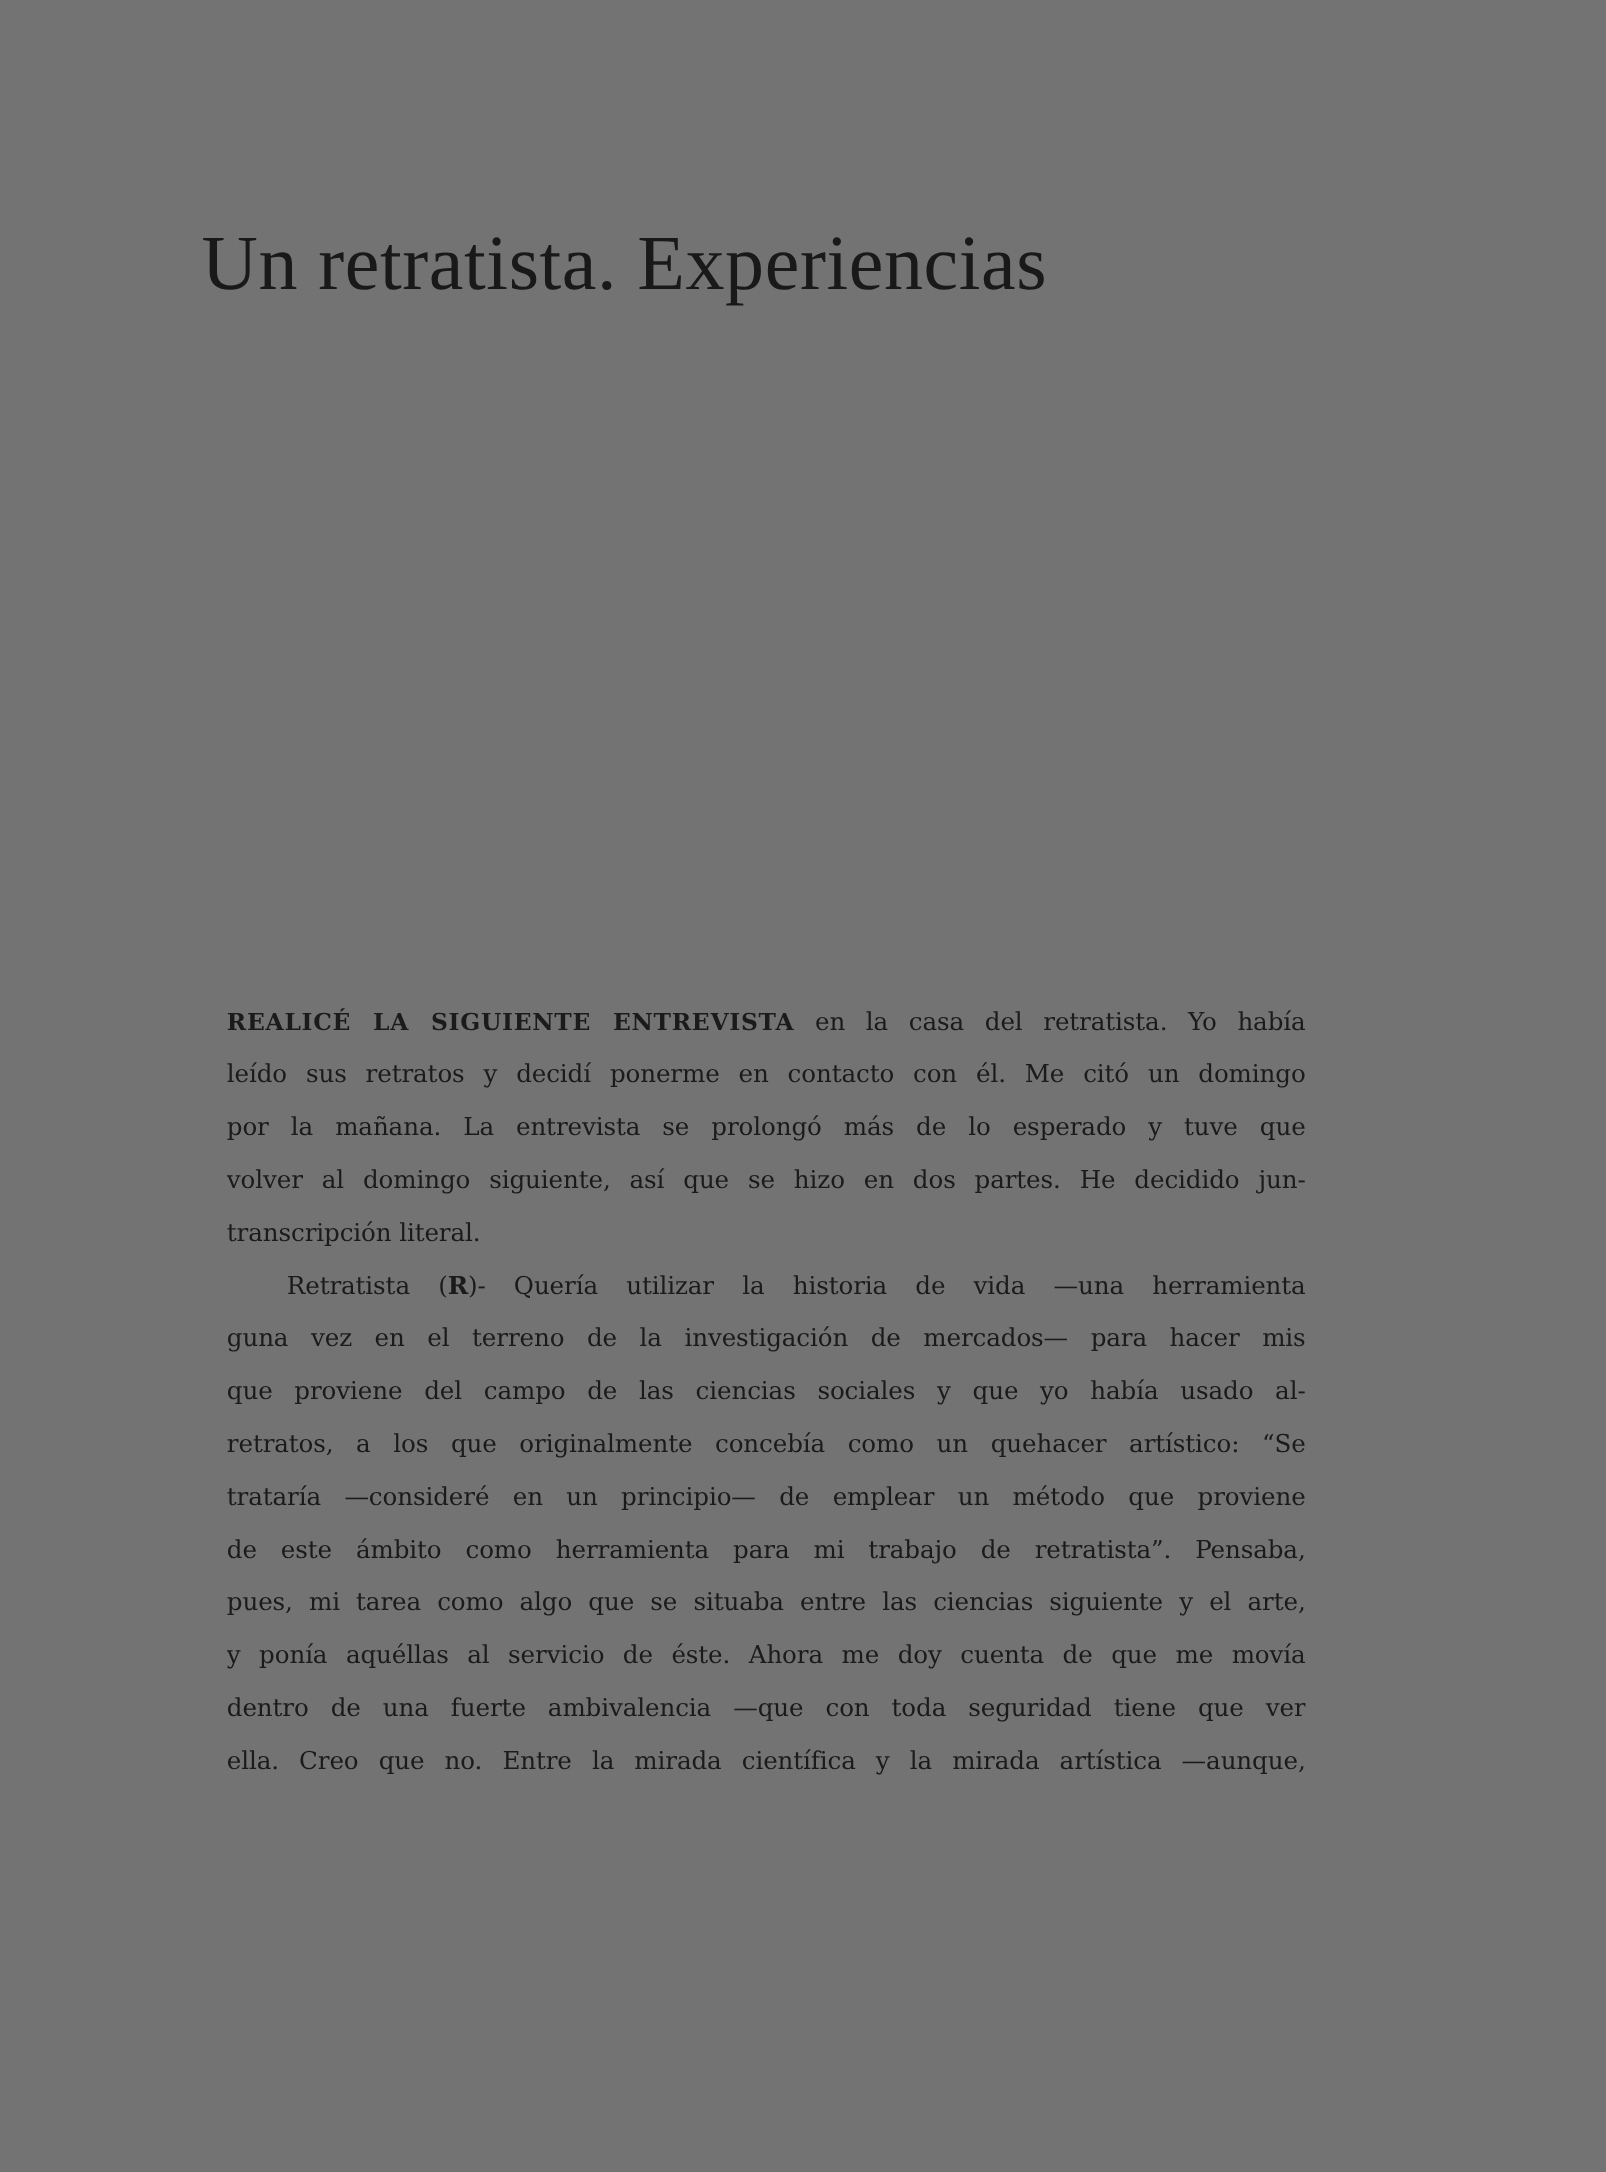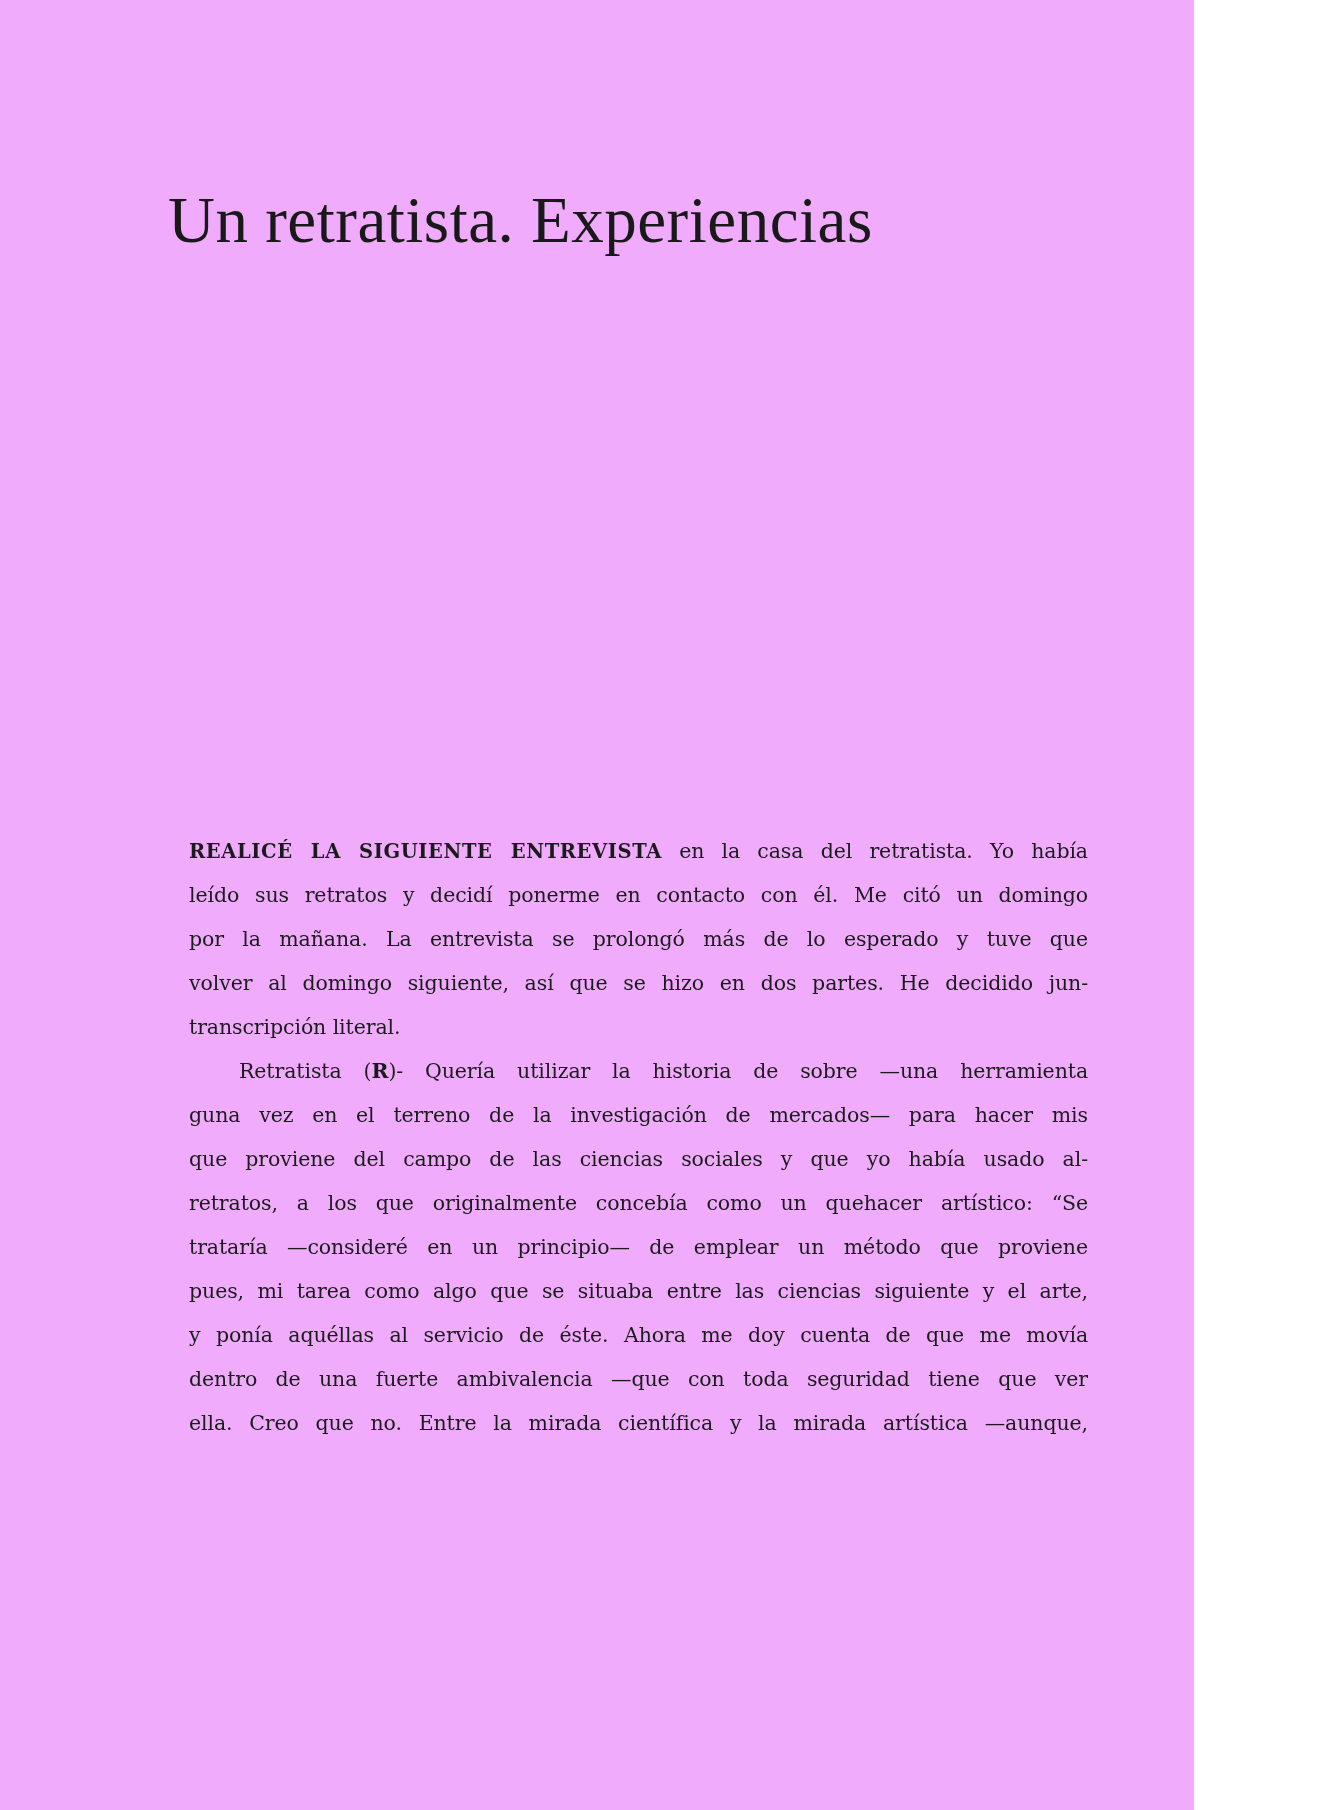--- a/index.html
+++ b/index.html
@@ -2,23 +2,23 @@
 <html><head>
 <meta charset="utf-8">
 <style>
   html, body {
     margin: 0;
     padding: 0;
     background: #ffffff;
   }
   .page {
     position: relative;
-    width: 1194px;
+    width: 1338px;
     height: 1810px;
-    background: #f0abfc;
+    background: #737373;
     overflow: hidden;
   }
   .chapter-title {
     position: absolute;
     left: 168px;
     top: 144px;
     width: 1000px;
     font-family: "Liberation Serif", serif;
     font-size: 65px;
     line-height: 65px;
@@ -71,24 +71,25 @@
 
   <div class="body-text">
       <div class="paragraph">
         <div class="line"><span class="sc">REALICÉ LA SIGUIENTE ENTREVISTA</span><span> en la casa del retratista. Yo había</span></div>
         <div class="line"><span>leído sus retratos y decidí ponerme en contacto con él. Me citó un domingo</span></div>
         <div class="line"><span>por la mañana. La entrevista se prolongó más de lo esperado y tuve que</span></div>
         <div class="line"><span>volver al domingo siguiente, así que se hizo en dos partes. He decidido jun-</span></div>
         <div class="line flush"><span>transcripción literal.</span></div>
       </div>
       <div class="paragraph">
-        <div class="line indent"><span>Retratista (</span><span class="b">R</span><span>)- Quería utilizar la historia de sobre —una herramienta</span></div>
+        <div class="line indent"><span>Retratista (</span><span class="b">R</span><span>)- Quería utilizar la historia de vida —una herramienta</span></div>
         <div class="line"><span>guna vez en el terreno de la investigación de mercados— para hacer mis</span></div>
         <div class="line"><span>que proviene del campo de las ciencias sociales y que yo había usado al-</span></div>
         <div class="line"><span>retratos, a los que originalmente concebía como un quehacer artístico: “Se</span></div>
         <div class="line"><span>trataría —consideré en un principio— de emplear un método que proviene</span></div>
+        <div class="line"><span>de este ámbito como herramienta para mi trabajo de retratista”. Pensaba,</span></div>
         <div class="line"><span>pues, mi tarea como algo que se situaba entre las ciencias siguiente y el arte,</span></div>
         <div class="line"><span>y ponía aquéllas al servicio de éste. Ahora me doy cuenta de que me movía</span></div>
         <div class="line"><span>dentro de una fuerte ambivalencia —que con toda seguridad tiene que ver</span></div>
         <div class="line"><span>ella. Creo que no. Entre la mirada científica y la mirada artística —aunque,</span></div>
       </div>
     </div>
 </div>
 
 </body></html>

